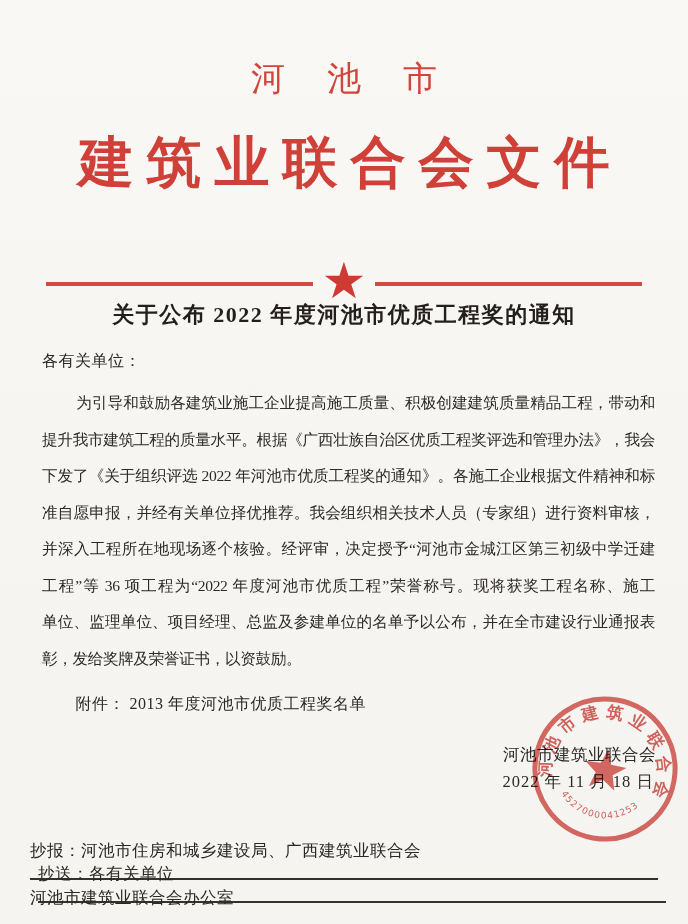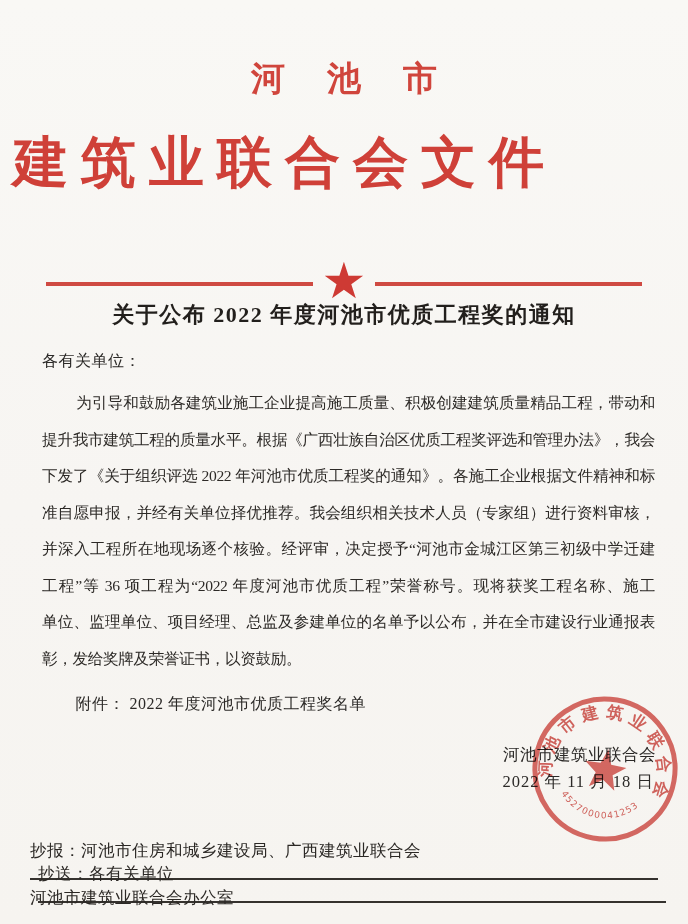--- a/index.html
+++ b/index.html
@@ -8,27 +8,27 @@
     width:688px; height:924px;
     margin:0 auto;
     background:linear-gradient(180deg,#f9f8f5 0%, #f7f5f2 55%, #f6f4f0 100%);
     font-family:"Liberation Serif","DejaVu Serif",serif;
     color:#2b2927;
     overflow:hidden;
   }
   .org-small {
     position:absolute; top:56px; left:0; right:0;
     text-align:center;
-    font-size:34px; font-weight:bold;
+    font-size:34px; font-weight:normal;
     letter-spacing:42px; padding-left:42px;
     color:#d0453c;
   }
   .org-large {
     position:absolute; top:126px; left:0; right:0;
-    text-align:left;
+    text-align:center;
     font-size:55px; font-weight:bold;
     letter-spacing:13px; padding-left:13px;
     color:#cf4038;
   }
   .doc-number {
     position:absolute; top:228px; left:0; right:0;
     text-align:center;
     font-size:15.5px; letter-spacing:1.5px;
     color:#33302c;
   }
@@ -119,21 +119,21 @@
     <div class="body-line indent">为引导和鼓励各建筑业施工企业提高施工质量、积极创建建筑质量精品工程，带动和</div>
     <div class="body-line">提升我市建筑工程的质量水平。根据《广西壮族自治区优质工程奖评选和管理办法》，我会</div>
     <div class="body-line">下发了《关于组织评选 2022 年河池市优质工程奖的通知》。各施工企业根据文件精神和标</div>
     <div class="body-line">准自愿申报，并经有关单位择优推荐。我会组织相关技术人员（专家组）进行资料审核，</div>
     <div class="body-line">并深入工程所在地现场逐个核验。经评审，决定授予“河池市金城江区第三初级中学迁建</div>
     <div class="body-line">工程”等 36 项工程为“2022 年度河池市优质工程”荣誉称号。现将获奖工程名称、施工</div>
     <div class="body-line">单位、监理单位、项目经理、总监及参建单位的名单予以公布，并在全市建设行业通报表</div>
     <div class="body-line last">彰，发给奖牌及荣誉证书，以资鼓励。</div>
   </div>
 
-  <div class="attachment">附件： 2022 年度河池市优质工程奖名单</div>
+  <div class="attachment">附件： 2013 年度河池市优质工程奖名单</div>
 
   <div class="sig-org">河池市建筑业联合会</div>
   <div class="sig-date">2022 年 11 月 18 日</div>
 
   <div class="seal">
     <svg width="152" height="152" viewBox="0 0 152 152">
       <defs>
         <path id="seal-top-arc" d="M 27 101 A 54 54 0 1 1 125 101" fill="none"></path>
         <path id="seal-bottom-arc" d="M 34 104 A 52 52 0 0 0 118 104" fill="none"></path>
       </defs>

